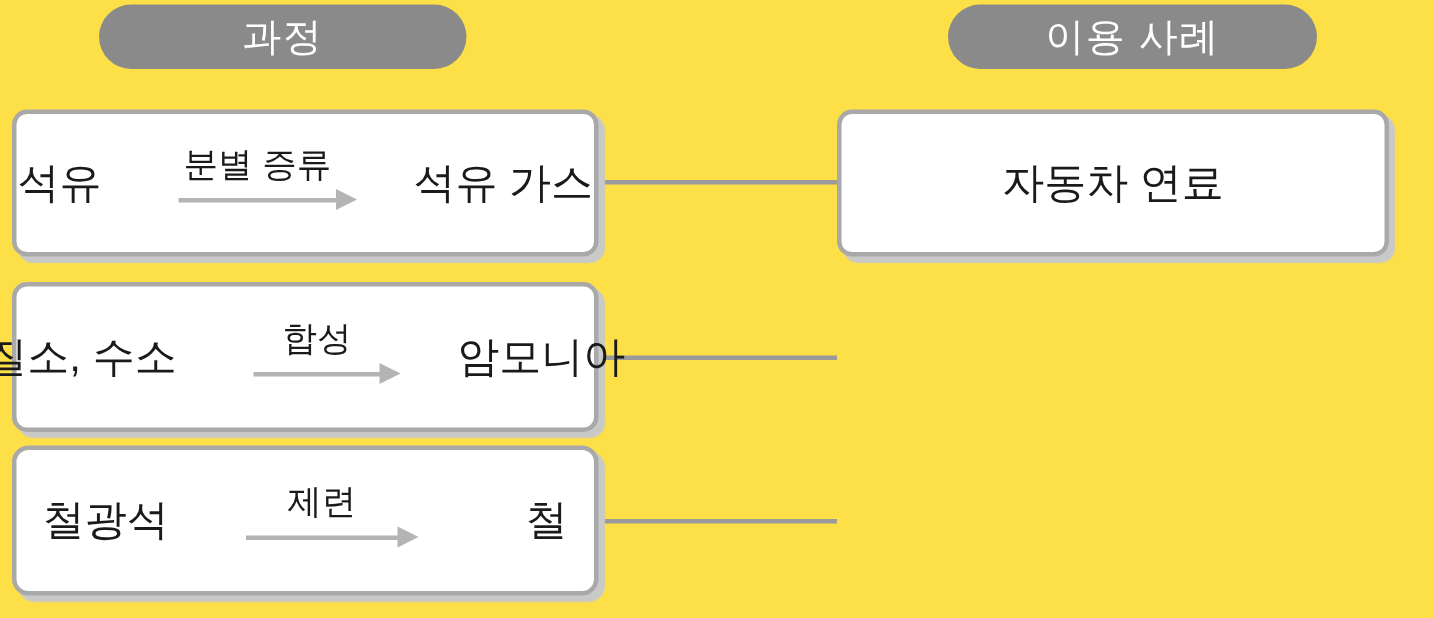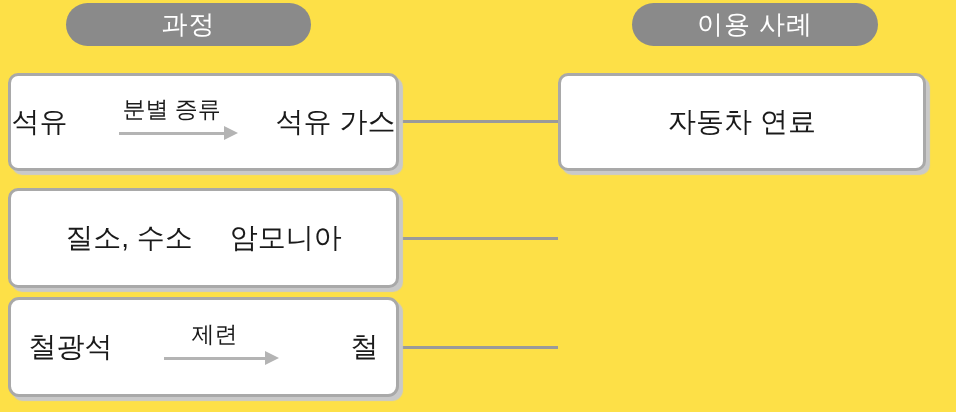--- a/index.html
+++ b/index.html
@@ -119,20 +119,24 @@
     </span>
     <span class="product">석유 가스</span>
   </div>
   <div class="box col-right row-0">
     <span>자동차 연료</span>
   </div>
 
   <div class="connector conn-1"></div>
   <div class="box col-left row-1">
     <span class="reactant">질소, 수소</span>
+    <span class="arrow-group">
+      <span class="arrow-label">합성</span>
+      <span class="arrow arrow-len-1"></span>
+    </span>
     <span class="product">암모니아</span>
   </div>
 
   <div class="connector conn-2"></div>
   <div class="box col-left row-2">
     <span class="reactant">철광석</span>
     <span class="arrow-group">
       <span class="arrow-label">제련</span>
       <span class="arrow arrow-len-2"></span>
     </span>

